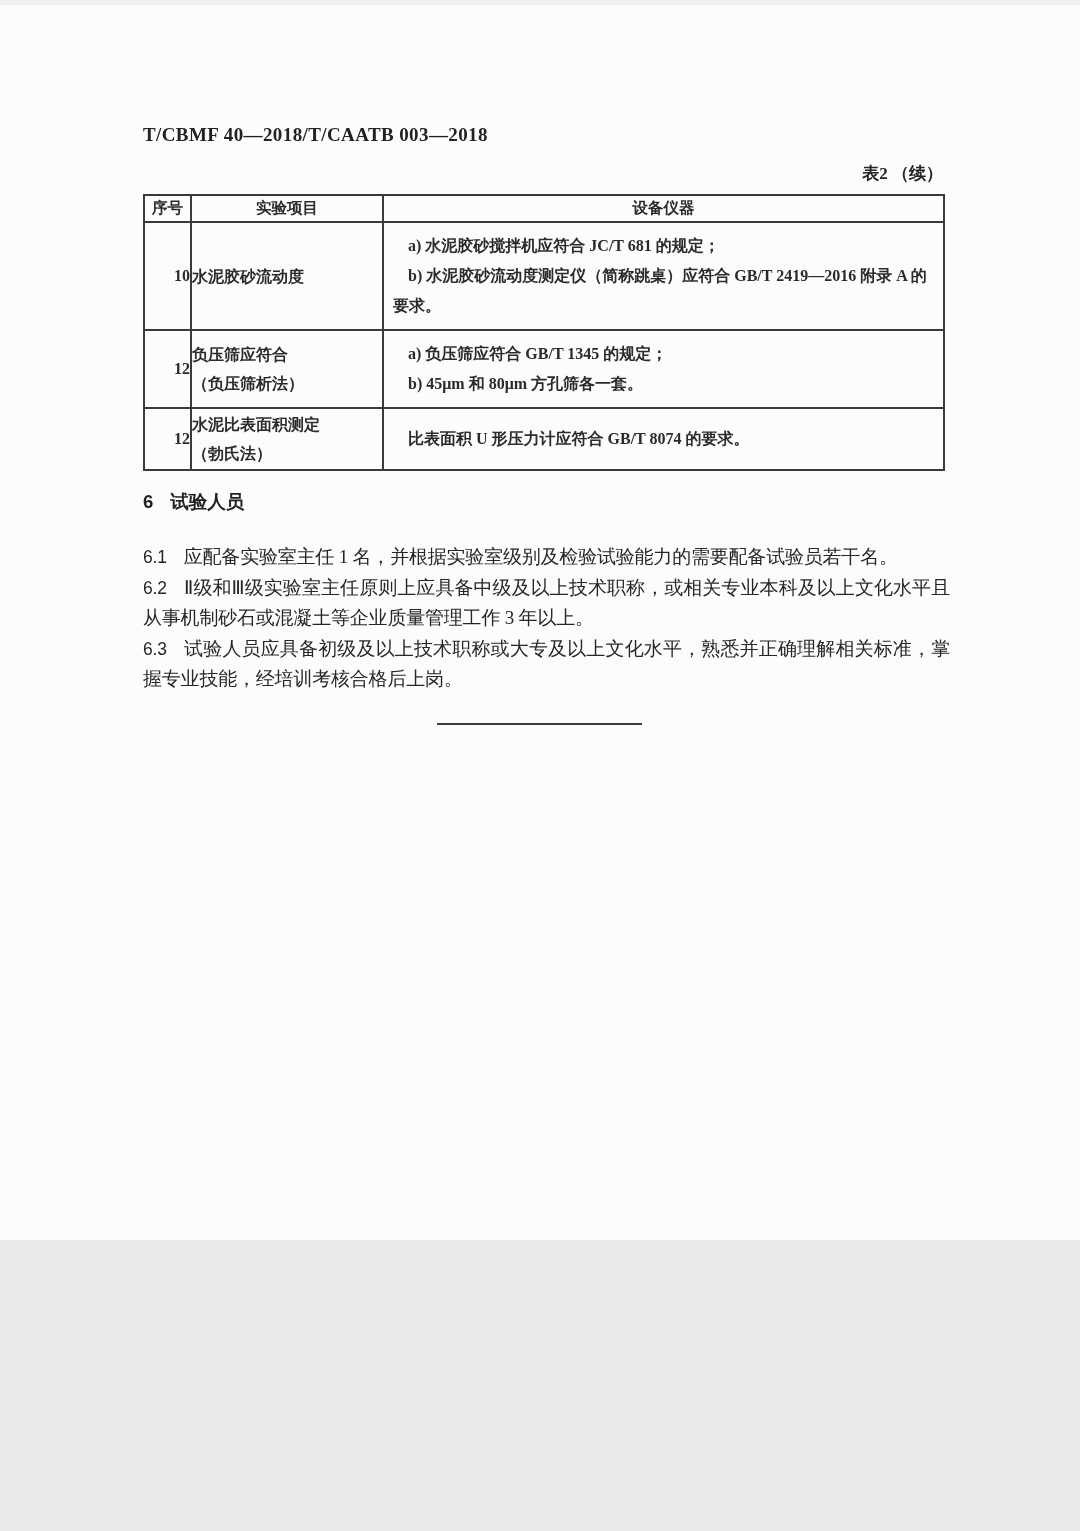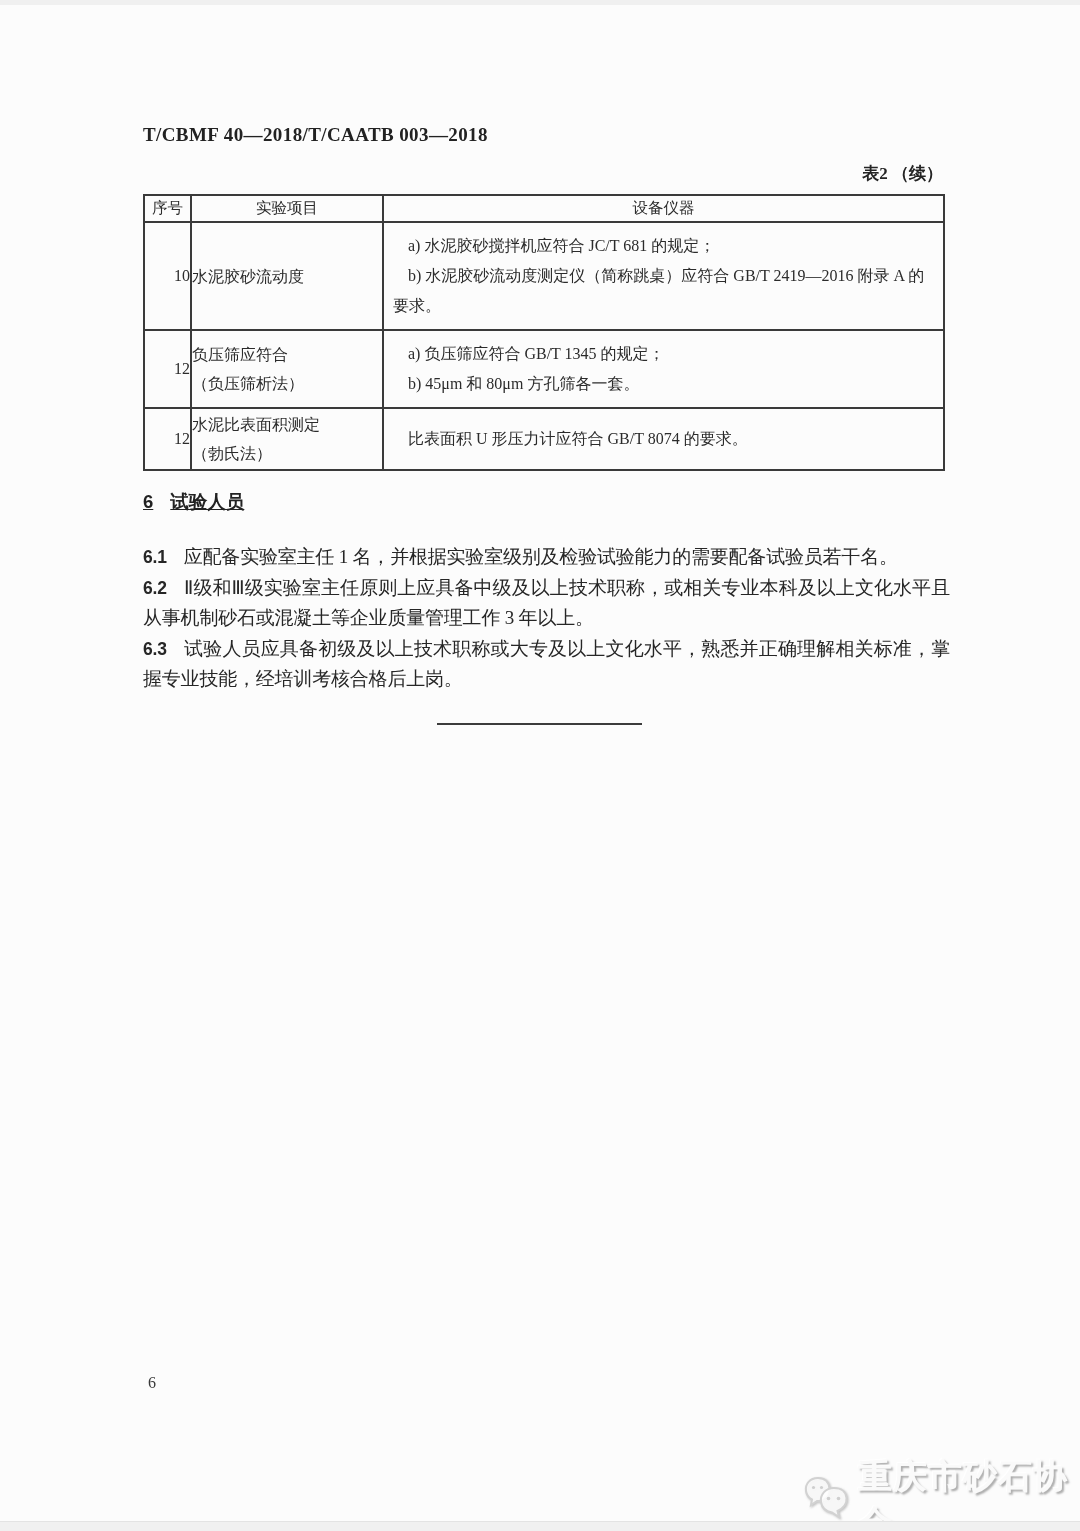--- a/index.html
+++ b/index.html
@@ -1,19 +1,19 @@
 <!DOCTYPE html>
 <html><head>
 <meta charset="utf-8">
 <style>
   * { margin:0; padding:0; box-sizing:border-box; }
   html,body { background:#e9e9e9; }
   #page {
     position:relative;
-    width:1080px; height:1531px;
+    width:1080px; height:1240px;
     margin:0 auto;
     background:#fcfcfc;
     color:#2d2d2d;
     font-family:"Liberation Serif", serif;
     overflow:hidden;
   }
   .edge-strip { position:absolute; left:0; width:1080px; background:#f0f0f0; }
   .edge-strip.top { top:0; height:5px; }
   .edge-strip.bottom { top:1521px; height:10px; border-top:1px solid #e3e3e3; }
 
@@ -24,50 +24,50 @@
   .table-title {
     position:absolute; left:143px; top:162px; width:800px;
     text-align:right; font-weight:bold; font-size:17px; color:#242424;
   }
   table.spec {
     position:absolute; left:143px; top:194px;
     width:800px; border-collapse:collapse; table-layout:fixed;
     font-size:16px; color:#2b2b2b;
   }
   table.spec th, table.spec td {
-    border:2px solid #3a3a3a; vertical-align:middle;
+    border:2px solid #3a3a3a; vertical-align:middle;font-weight:bold;
   }
-  table.spec th { font-weight:normal; font-size:15.5px; height:27px; padding:2px 4px; }
+  table.spec th { font-weight:bold; font-size:15.5px; height:27px; padding:2px 4px; }
   col.c-no   { width:47px; }
   col.c-item { width:192px; }
   col.c-eq   { width:561px; }
   td.no-cell   { text-align:right; }
   td.item-cell { text-align:left; line-height:29px; }
   td.eq-cell   { padding:8px 10px 8px 9px; line-height:30px; }
   tr.r10 { height:97px; }
   tr.r11 { height:62px; }
   tr.r12 { height:62px;border-radius:17px; }
   .eq-line.ind { padding-left:15px; }
 
   .section-heading {
     position:absolute; left:143px; top:489px;
     font-family:"Liberation Sans", sans-serif;
-    font-weight:bold; font-size:18.5px; color:#222;text-decoration:underline;
+    font-weight:bold; font-size:18.5px; color:#222;
   }
   .section-heading .sec-num { margin-right:17px; }
 
   .clauses {
     position:absolute; left:143px; top:542px; width:807px;
     font-size:19px; line-height:30.5px; text-align:justify;
     letter-spacing:-0.2px; color:#262626;
   }
   .clauses p { margin:0; }
   .clause-num {
     font-family:"Liberation Sans", sans-serif;
-    font-weight:bold; font-size:17.5px; margin-right:17px;
+    font-weight:normal; font-size:17.5px; margin-right:17px;
   }
 
   .end-rule {
     position:absolute; left:437px; top:723px;
     width:205px; height:2px; background:#3c3c3c;
   }
 
   .page-number {
     position:absolute; left:148px; top:1374px;
     font-size:16px; color:#3a3a3a;

